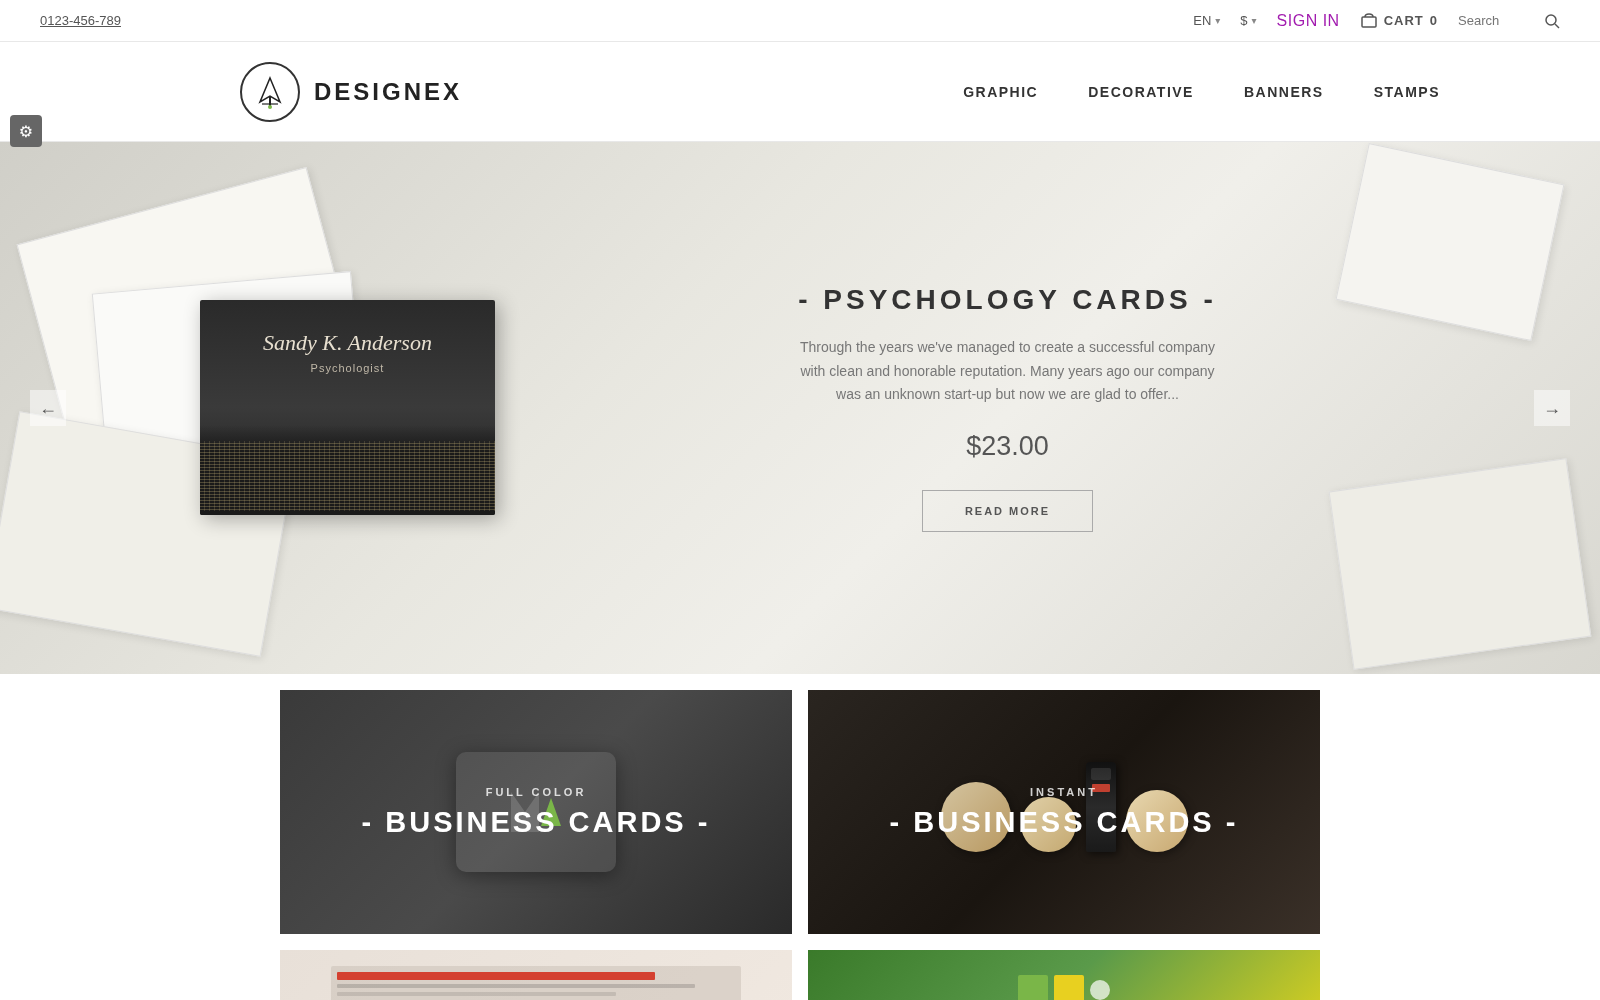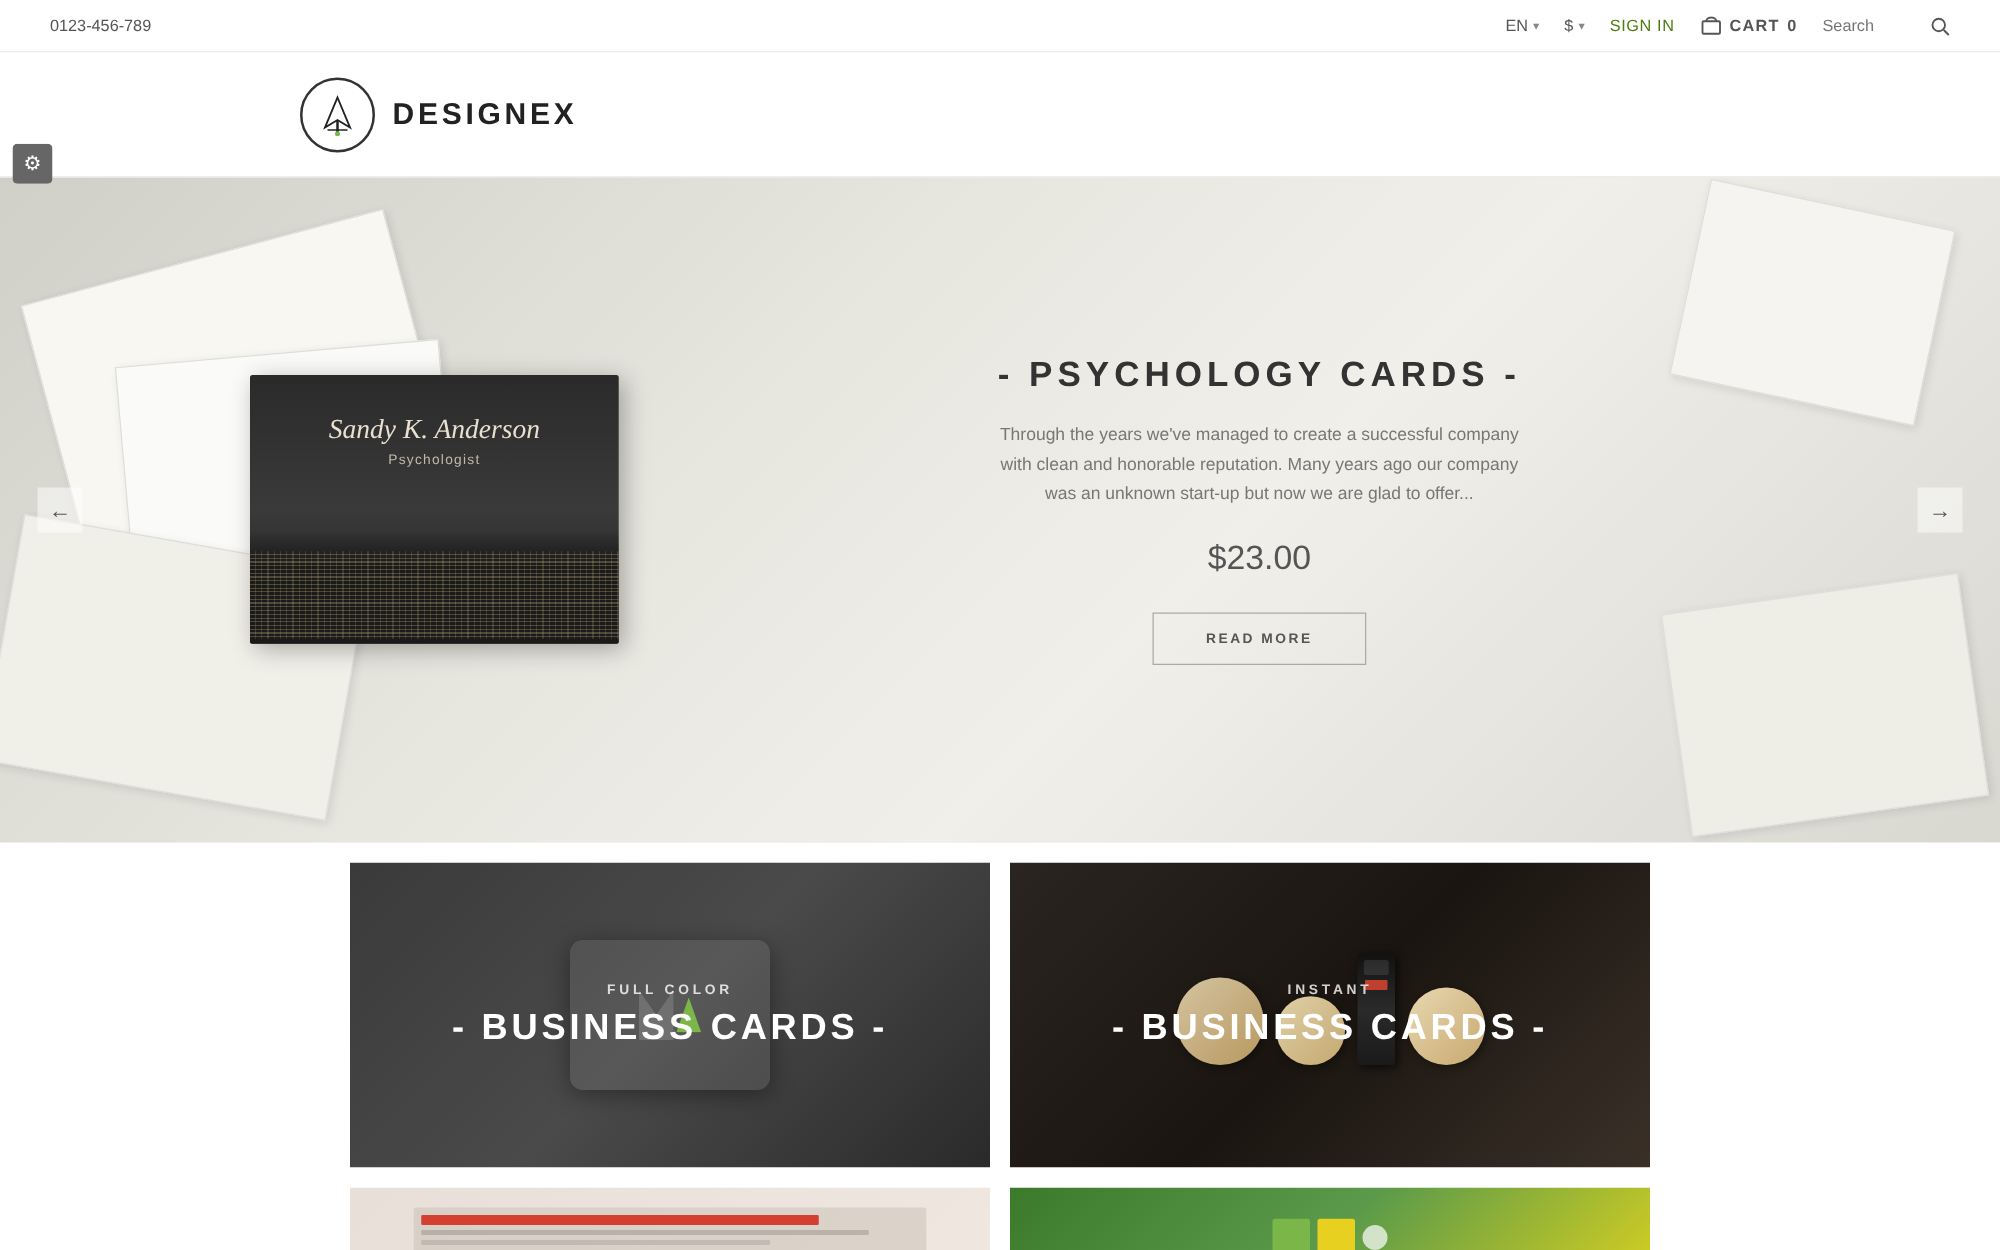--- a/index.html
+++ b/index.html
@@ -10,28 +10,28 @@
       display: flex;
       align-items: center;
       justify-content: space-between;
       height: 42px;
       padding: 0 40px;
       border-bottom: 1px solid #e8e8e8;
       background: #fff;
       font-size: 13px;
       color: #555;
     }
-    .top-bar-left { display: flex; align-items: flex-start; gap: 0; }
+    .top-bar-left { display: flex; align-items: flex-start; gap: 0; text-decoration: underline; }
     .top-bar-right { display: flex; align-items: center; gap: 20px; }
     .top-bar-phone { font-size: 13px; color: #555; }
     .lang-selector, .currency-selector {
       display: flex; align-items: center; gap: 4px; cursor: pointer; font-size: 13px; color: #555;
     }
     .chevron-down { font-size: 10px; color: #888; }
-    .sign-in { font-size: 13px; color: #4d7c0f; cursor: pointer; font-weight: 500; letter-spacing: 0.5px; }
+    .sign-in { font-size: 16px; color: #a21caf; cursor: pointer; font-weight: 500; letter-spacing: 0.5px; }
     .cart-area {
       display: flex; align-items: center; gap: 6px; cursor: pointer; font-size: 13px; color: #555; font-weight: 700; letter-spacing: 1px;
     }
     .cart-icon-wrap { display: flex; align-items: center; }
     .search-area { display: flex; align-items: center; gap: 6px; }
     .search-input {
       border: none; outline: none; font-size: 13px; color: #555; width: 80px; background: transparent;
     }
     .search-btn { background: none; border: none; cursor: pointer; display: flex; align-items: center; }
 
@@ -248,20 +248,26 @@
       <svg width="36" height="36" viewBox="0 0 36 36" fill="none">
 
         <polygon points="18,4 28,28 18,22 8,28" stroke="#222" stroke-width="1.5" fill="none"></polygon>
         <line x1="18" y1="22" x2="18" y2="32" stroke="#222" stroke-width="2"></line>
         <circle cx="18" cy="33" r="2" fill="#7ab648"></circle>
         <line x1="10" y1="30" x2="26" y2="30" stroke="#222" stroke-width="1.2"></line>
       </svg>
     </div>
     <span class="logo-text">DESIGNEX</span>
   </div>
+  <nav class="main-nav">
+    <span class="nav-item">GRAPHIC</span>
+    <span class="nav-item">DECORATIVE</span>
+    <span class="nav-item">BANNERS</span>
+    <span class="nav-item">STAMPS</span>
+  </nav>
 </div>
 
 <div class="hero">
   <div class="hero-bg"></div>
   <div class="hero-bg-cards">
     <div class="bg-card bg-card-1"></div>
     <div class="bg-card bg-card-2"></div>
     <div class="bg-card bg-card-3"></div>
     <div class="bg-card bg-card-4"></div>
     <div class="bg-card bg-card-5"></div>

